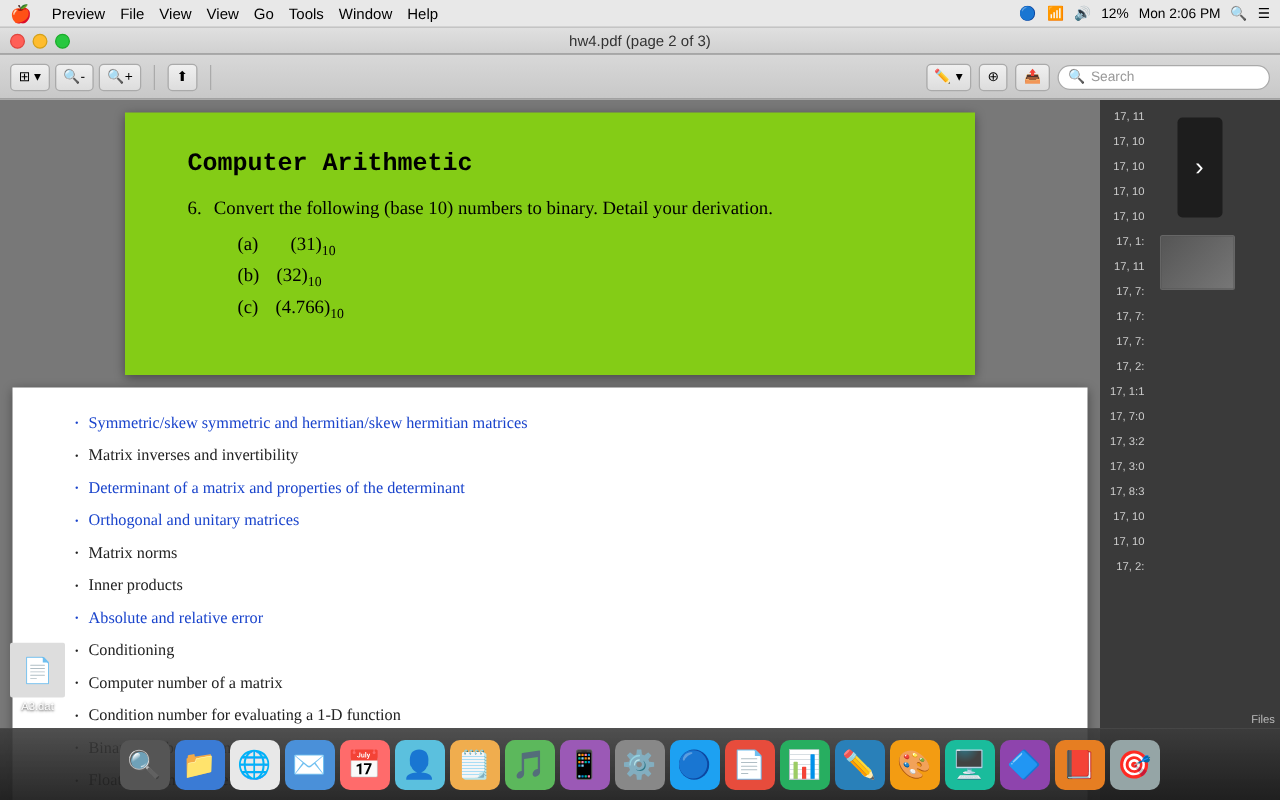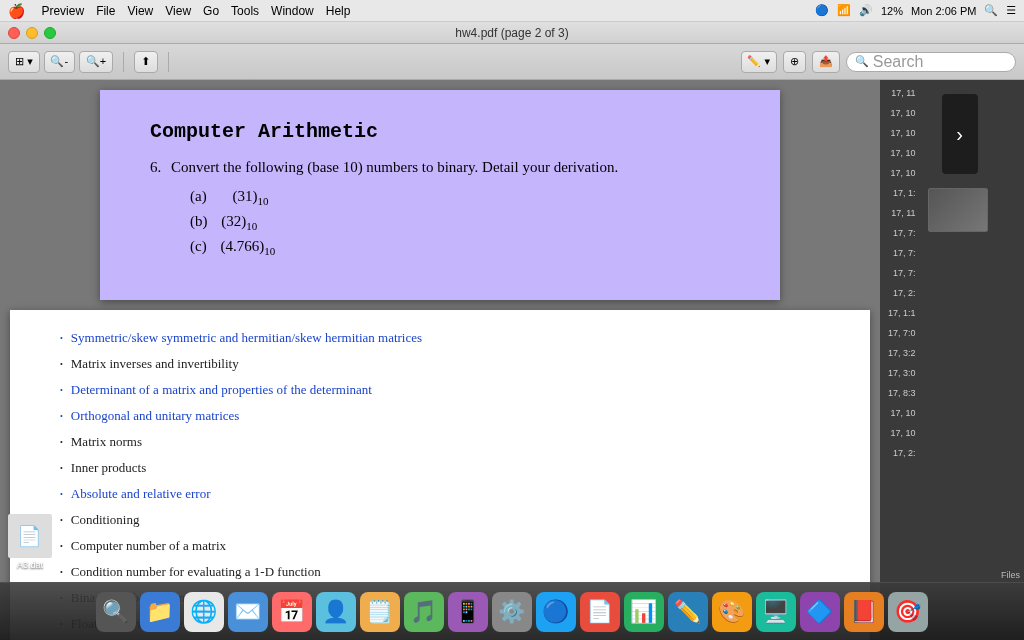--- a/index.html
+++ b/index.html
@@ -97,21 +97,21 @@
       align-items: center;
       padding: 10px 0;
       gap: 10px;
       position: relative;
     }
 
     
     .pdf-page-1 {
       width: 680px;
       min-height: 210px;
-      background: #c4b5fd;
+      background: #84cc16;
       padding: 30px 50px 30px 50px;
       font-family: 'Times New Roman', Times, serif;
       box-shadow: 0 2px 8px rgba(0,0,0,0.4);
     }
 
     .pdf-page-title {
       font-size: 20px;
       font-weight: bold;
       font-family: 'Courier New', Courier, monospace;
       margin-bottom: 16px;
@@ -316,21 +316,21 @@
   </div>
   <div class="toolbar-sep"></div>
   <button class="toolbar-btn">⬆</button>
   <div class="toolbar-sep"></div>
   <div style="margin-left:auto; display:flex; gap:6px; align-items:center;">
     <button class="toolbar-btn">✏️ ▾</button>
     <button class="toolbar-btn">⊕</button>
     <button class="toolbar-btn">📤</button>
     <div class="search-box">
       <span style="color:#999;">🔍</span>
-      <span style="color:#999; font-size:16px;">Search</span>
+      <span style="color:#999; font-size:11px;">Search</span>
     </div>
   </div>
 </div>
 
 <div class="main-area">
 
   <div class="pdf-viewer">
 
     <div class="pdf-page-1">
       <div class="pdf-page-title">Computer Arithmetic</div>

